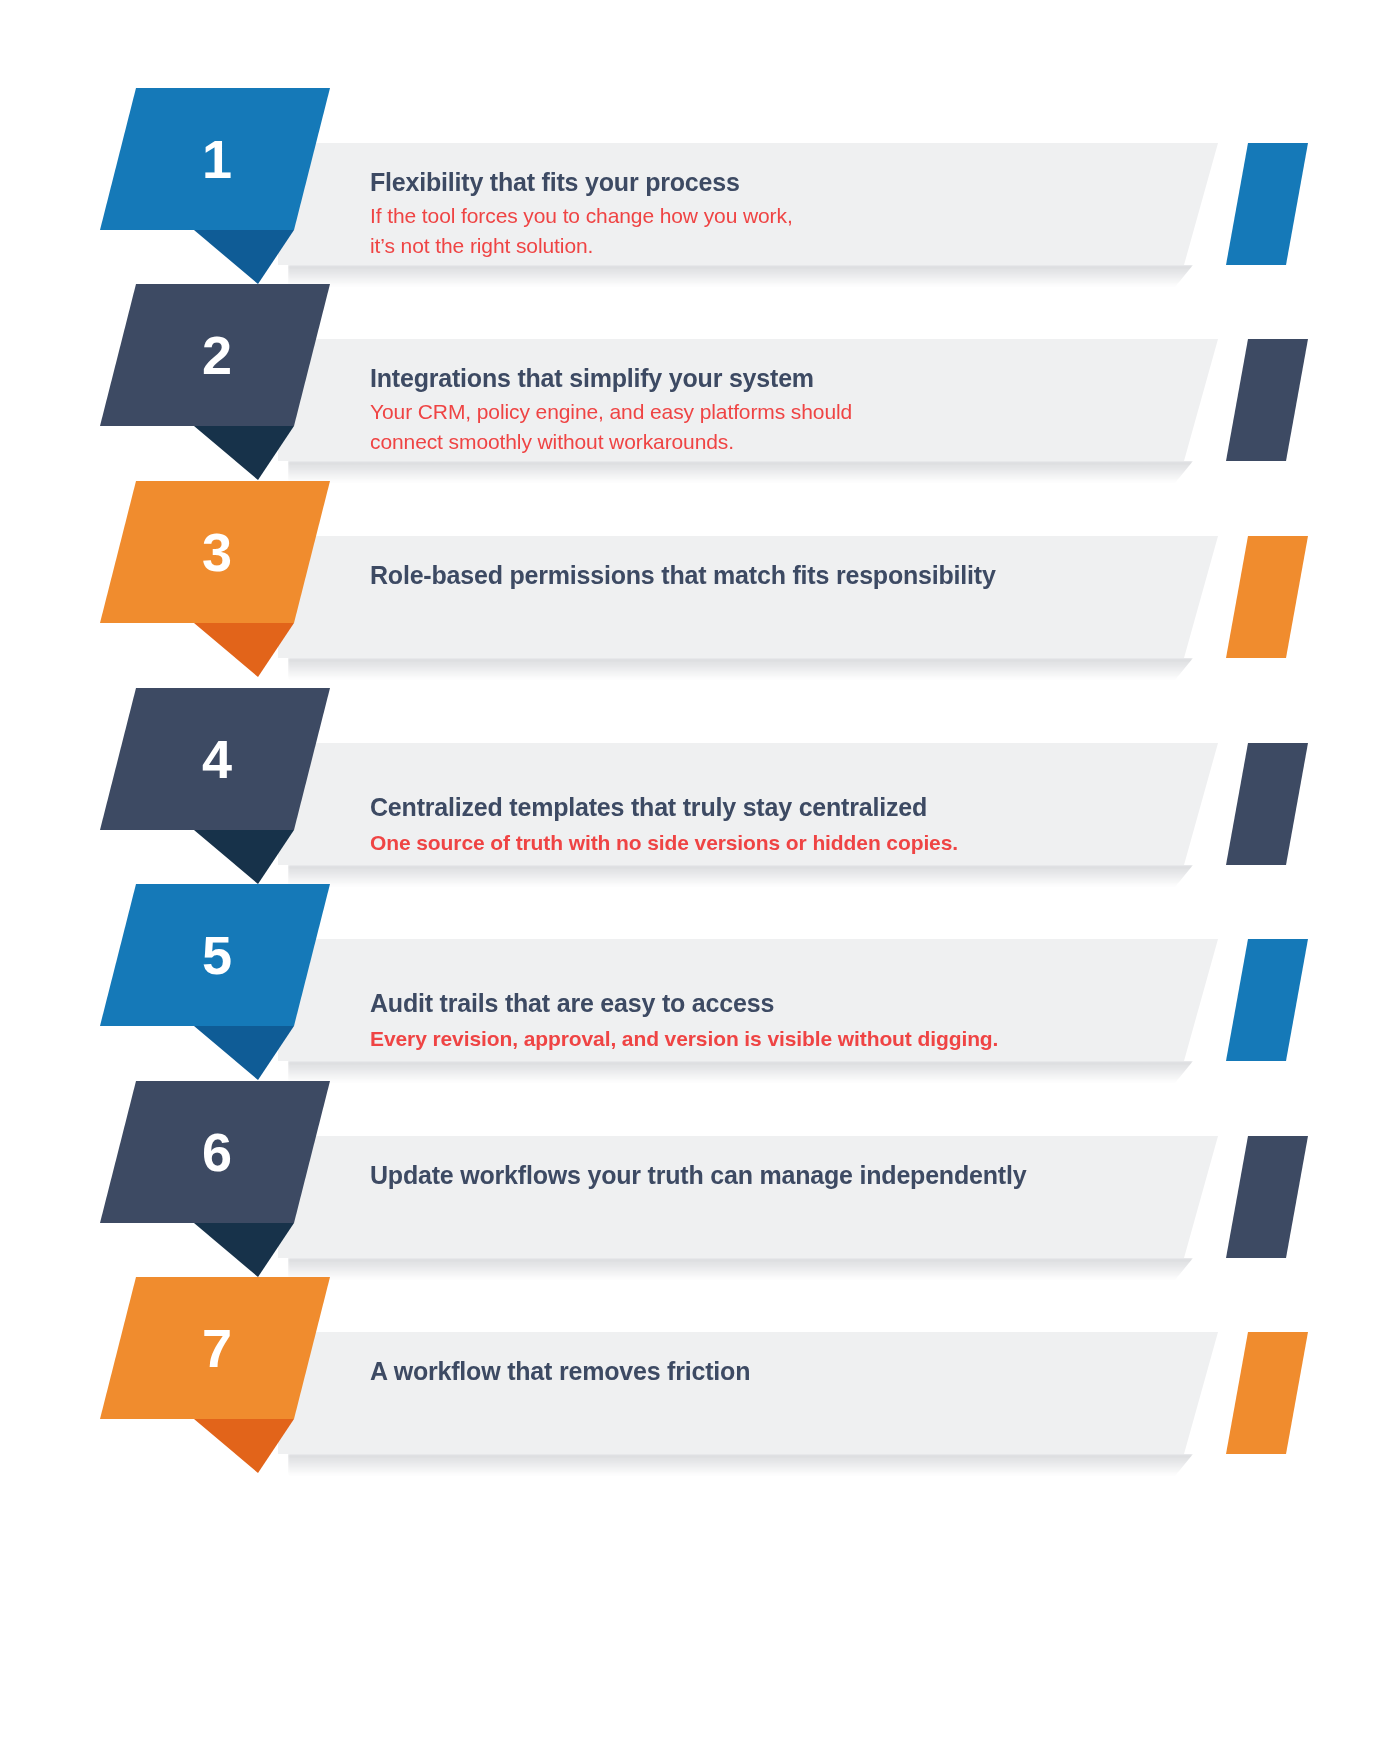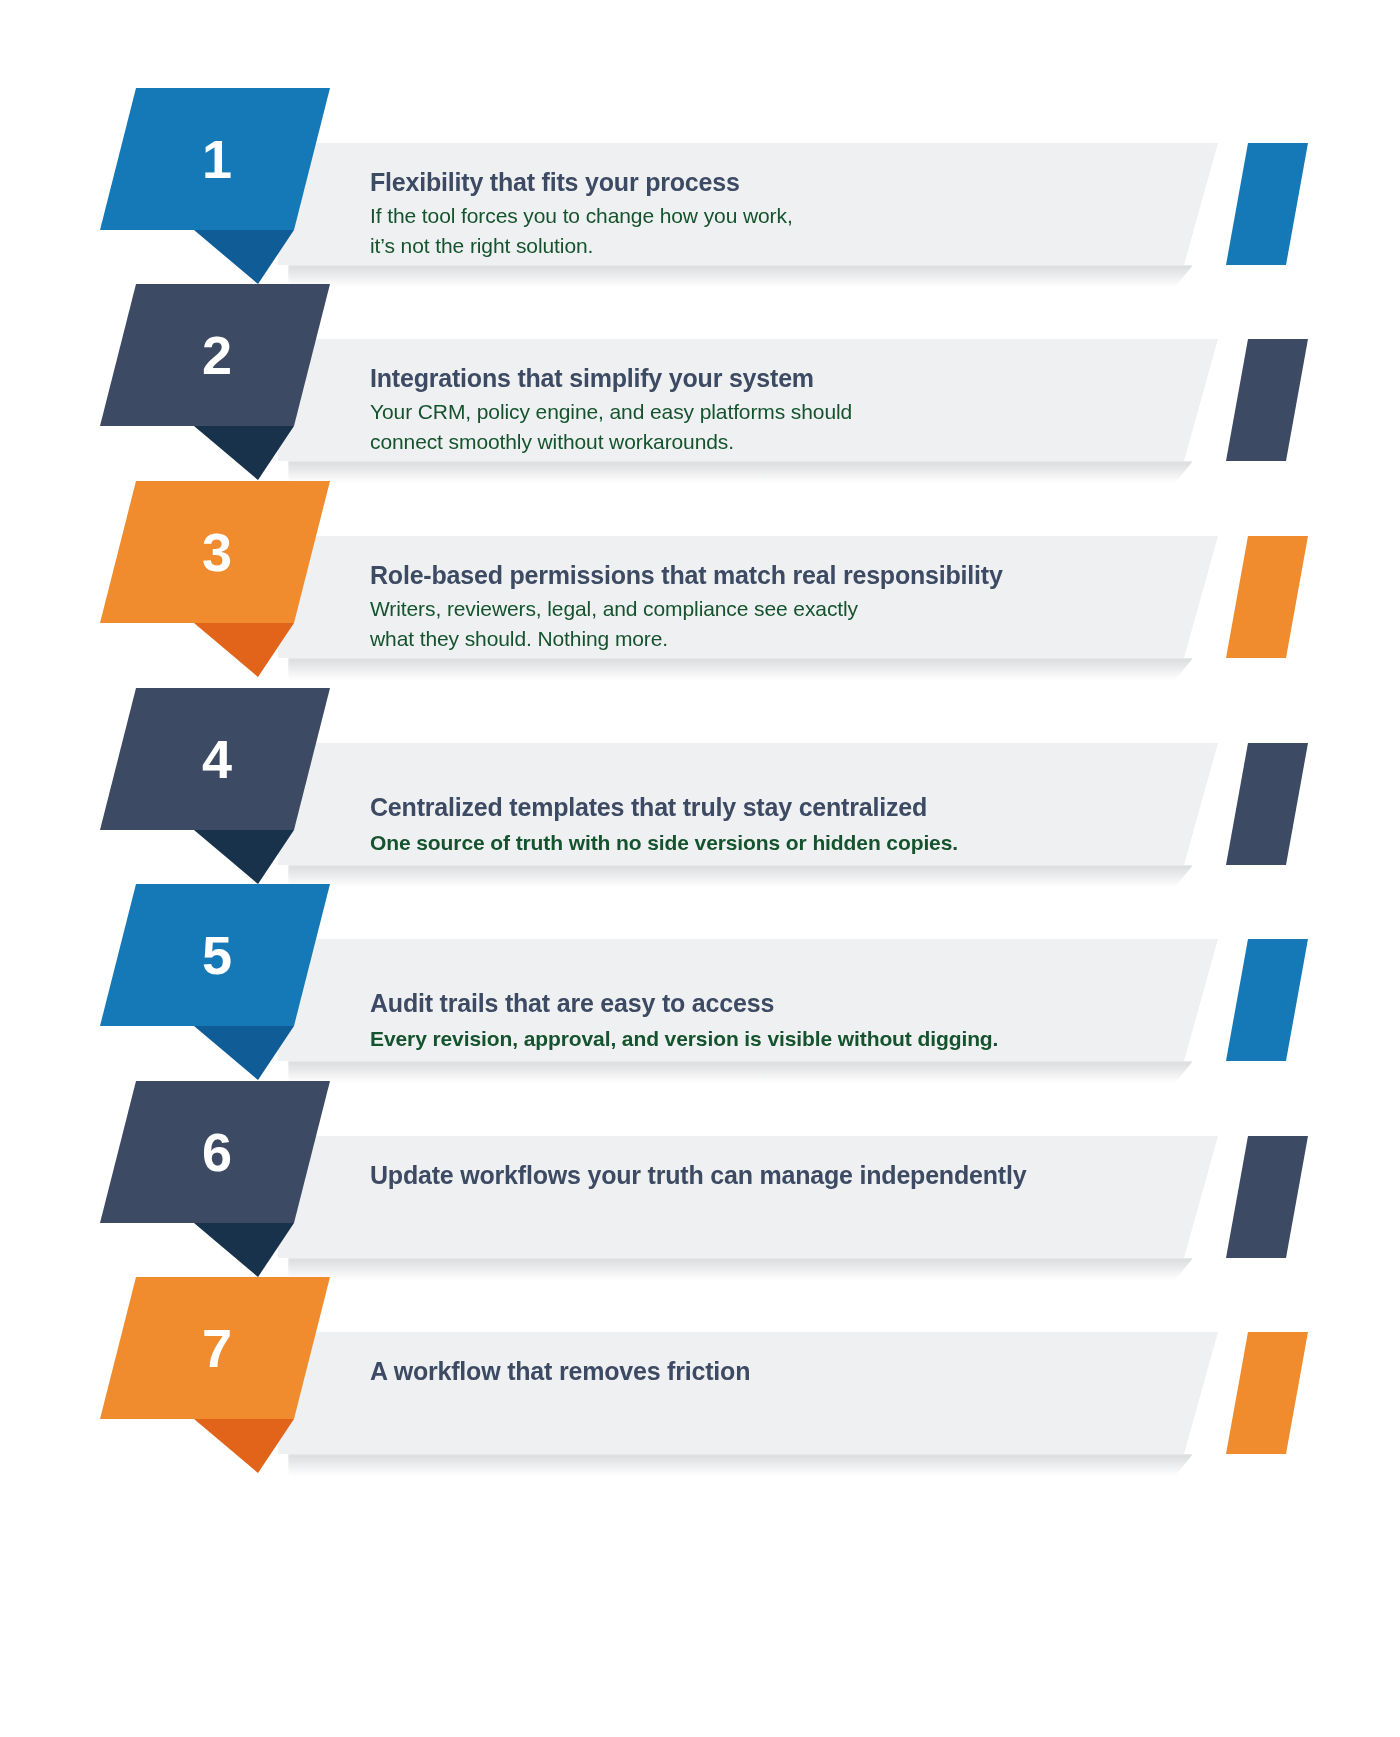--- a/index.html
+++ b/index.html
@@ -113,21 +113,21 @@
     color: #3d4a63;
     font-size: 25px;
     font-weight: 700;
     line-height: 1.15;
     white-space: nowrap;
     letter-spacing: -0.2px;
   }
   .desc {
     position: absolute;
     left: 370px;
-    color: #14532d;
+    color: #ef4444;
     font-size: 21px;
     font-weight: 400;
     line-height: 1.42;
     letter-spacing: -0.1px;
     white-space: pre-line;
   }
 
   
   .row.two-line .title { top: 80px; }
   .row.two-line .desc  { top: 113px; }
@@ -168,23 +168,21 @@
   </div>
     <div class="row two-line" style="top: 481px;">
     <div class="panel-shadow"></div>
     <div class="panel"></div>
     <div class="accent" style="background: rgb(240, 140, 46);"></div>
     <div class="tail" style="background: rgb(226, 100, 26);"></div>
     <div class="tag" style="background: rgb(240, 140, 46);">
       <span class="tag-num">3</span>
     </div>
     <div class="text-block">
-      <div class="title">Role-based permissions that match real responsibility</div>
-      <div class="desc">Writers, reviewers, legal, and compliance see exactly
-what they should. Nothing more.</div>
+      <div class="title">Role-based permissions that match fits responsibility</div>
     </div>
   </div>
     <div class="row one-line" style="top: 688px;">
     <div class="panel-shadow"></div>
     <div class="panel"></div>
     <div class="accent" style="background: rgb(61, 74, 99);"></div>
     <div class="tail" style="background: rgb(23, 50, 74);"></div>
     <div class="tag" style="background: rgb(61, 74, 99);">
       <span class="tag-num">4</span>
     </div>

